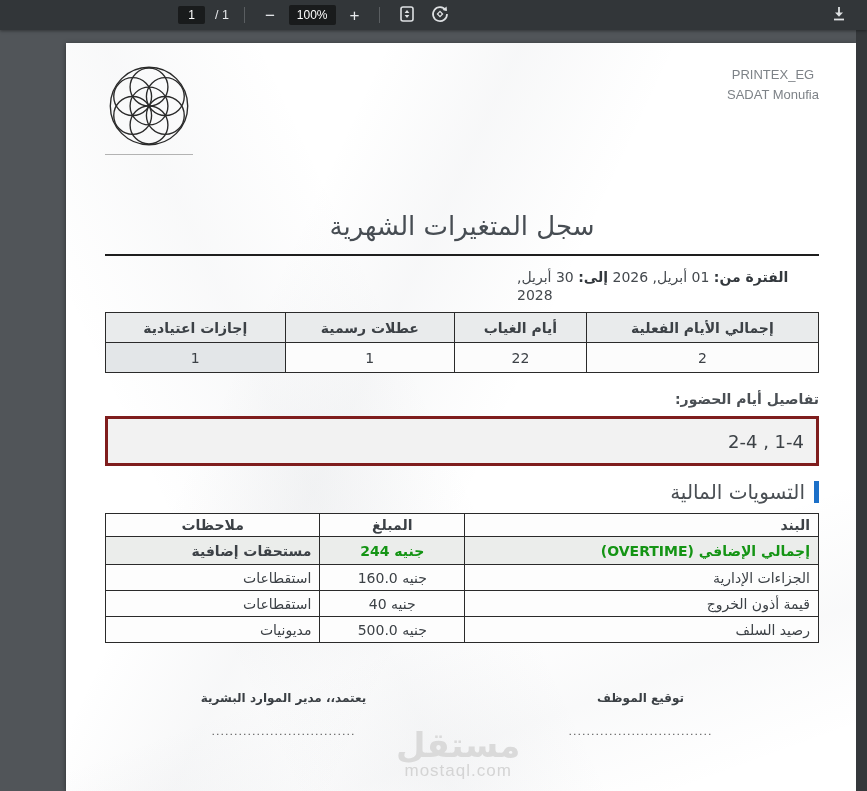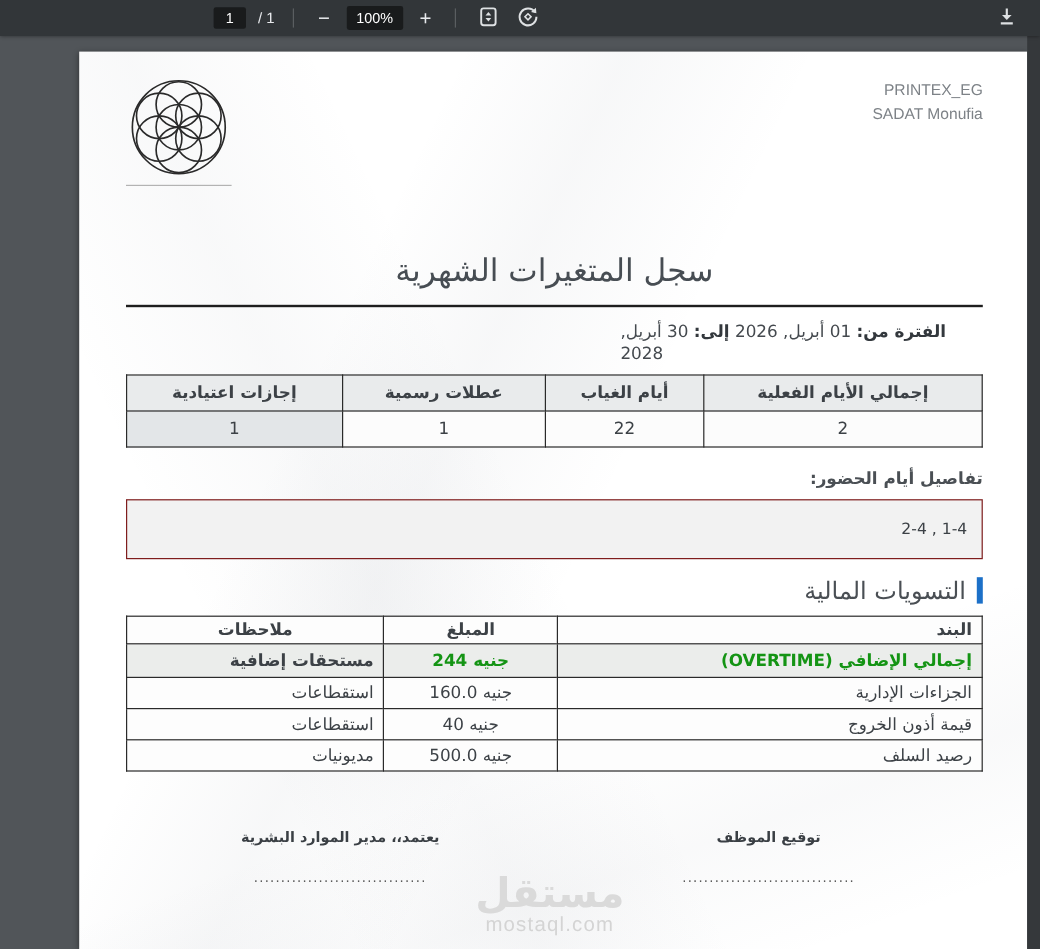--- a/index.html
+++ b/index.html
@@ -30,21 +30,21 @@
     background:
       linear-gradient(115deg, transparent 28%, rgba(100,110,125,.05) 40%, transparent 54%),
       linear-gradient(245deg, transparent 52%, rgba(100,110,125,.045) 66%, transparent 80%),
       linear-gradient(160deg, transparent 70%, rgba(100,110,125,.04) 82%, transparent 94%); }
   .content { position:relative; padding:20px 37px 0 39px; direction:rtl; color:#3c4146; }
 
   
   .doc-header { direction:ltr; display:flex; align-items:flex-start; }
   .logo-wrap { display:flex; flex-direction:column; align-items:center; }
   .logo-underline { width:88px; border-bottom:1px solid #b3b3b3; margin-top:1px; }
-  .company { margin-left:auto; text-align:right; font-family:"Liberation Sans",sans-serif;
+  .company { margin-left:auto; text-align:center; font-family:"Liberation Sans",sans-serif;
     font-size:13px; color:#7d8287; line-height:1.5; padding-top:2px; }
 
   .doc-title { text-align:center; font-size:26px; color:#474d53; margin-top:56px; font-weight:400; }
   .title-rule { height:2px; background:#1e1e1e; border:none; margin-top:13px; }
 
   
   .meta-row { display:flex; justify-content:space-between; align-items:flex-start;
     margin-top:13px; padding-left:58px; font-size:14px; }
   .employee { display:flex; align-items:center; gap:10px; font-weight:bold; color:#33383d; }
   .blur-blob { display:inline-block; width:168px; height:13px; background:#c9ced3;
@@ -55,22 +55,22 @@
   
   table.tbl { width:100%; border-collapse:collapse; direction:rtl; }
   table.tbl th, table.tbl td { border:1.5px solid #2a2a2a; font-size:14px; color:#3c4146; }
   table.summary { margin-top:8px; }
   table.summary th { background:#e9ebec; font-weight:bold; text-align:center; height:30px; }
   table.summary td { background:#fcfcfc; text-align:center; height:30px; }
   table.summary td.shade { background:#e3e6e8; }
   .sum-c0 { width:233px; } .sum-c1 { width:132px; } .sum-c2 { width:170px; } .sum-c3 { width:180px; }
 
   .att-label { margin-top:18px; font-weight:bold; font-size:14px; color:#4a4f54; }
-  .att-box { margin-top:9px; height:50px; background:#f2f2f2; border:1px solid #7f1d1d;
-    display:flex; align-items:center; padding:0 12px; font-size:13px; color:#3c4146; }
+  .att-box { margin-top:9px; height:50px; background:#f2f2f2; border:3px solid #7f1d1d;
+    display:flex; align-items:center; padding:0 12px; font-size:18px; color:#3c4146; }
 
   .fin-heading { margin-top:14px; display:flex; align-items:center; gap:9px;
     font-size:20px; color:#4a4f54; }
   .fin-bar { width:5px; height:22px; background:var(--accent_blue,#1c70c8); }
 
   table.fin { margin-top:9px; }
   table.fin th { font-weight:bold; padding:3px 8px; height:21px; background:#fdfdfd; }
   table.fin td { padding:4px 8px; height:26px; background:#fdfdfd; }
   .fin-c0 { width:355px; text-align:right; } .fin-c1 { width:145px; text-align:center; }
   .fin-c2 { width:215px; text-align:center; }

